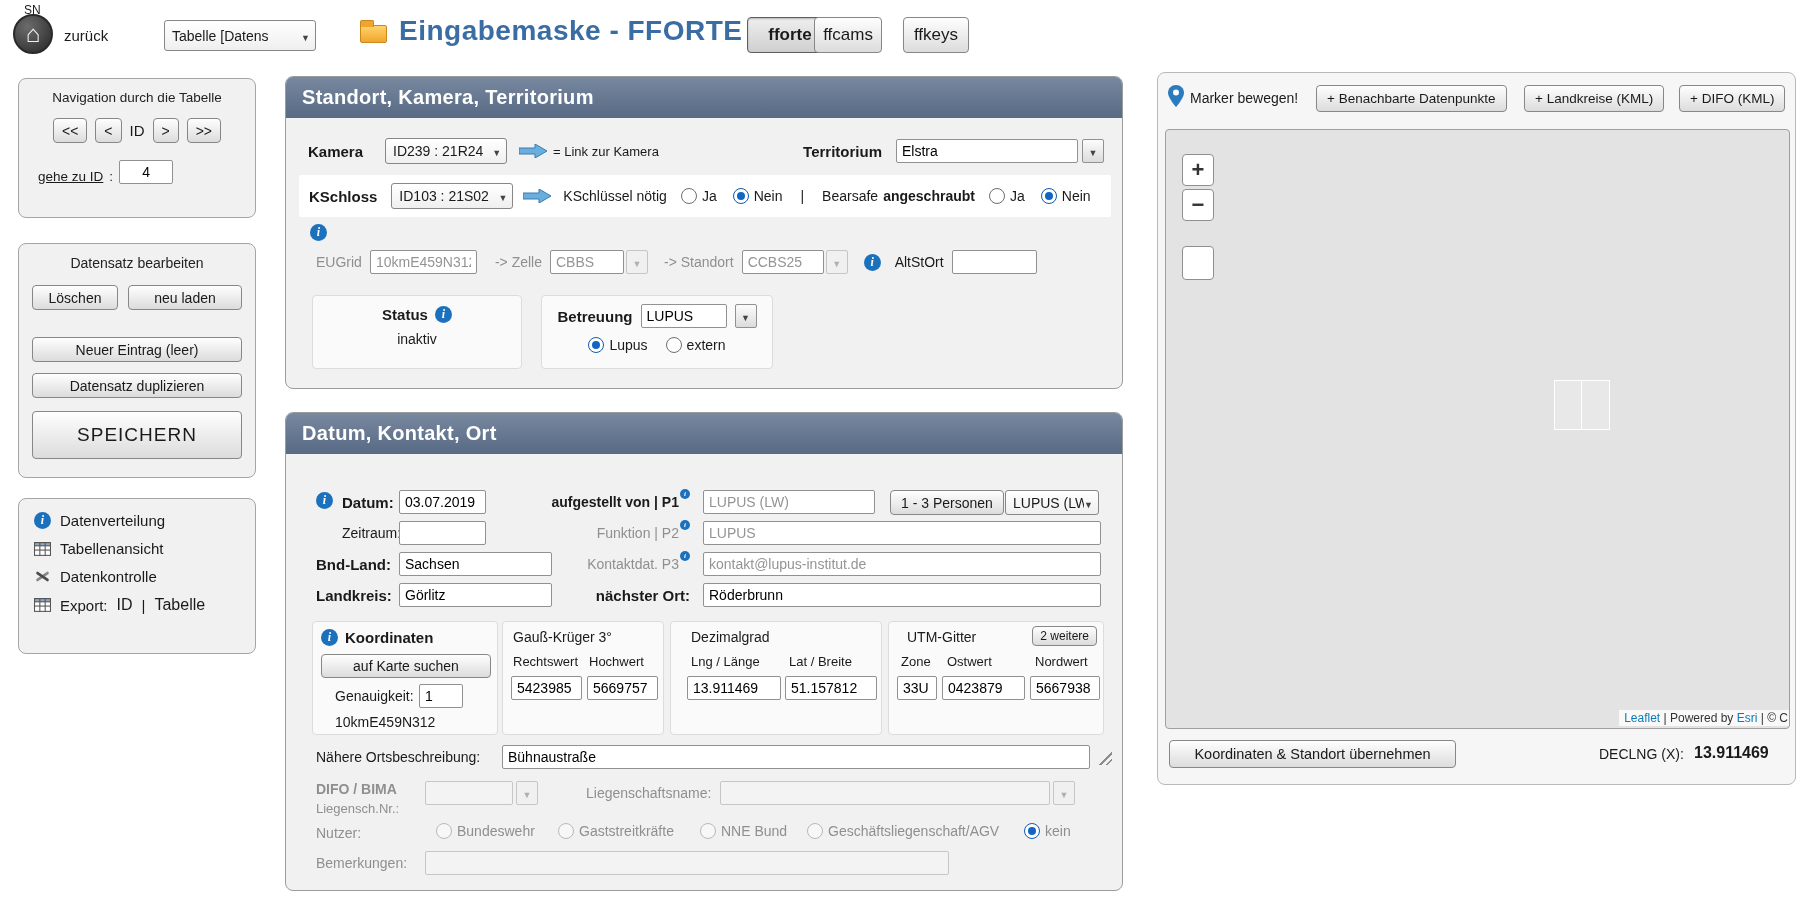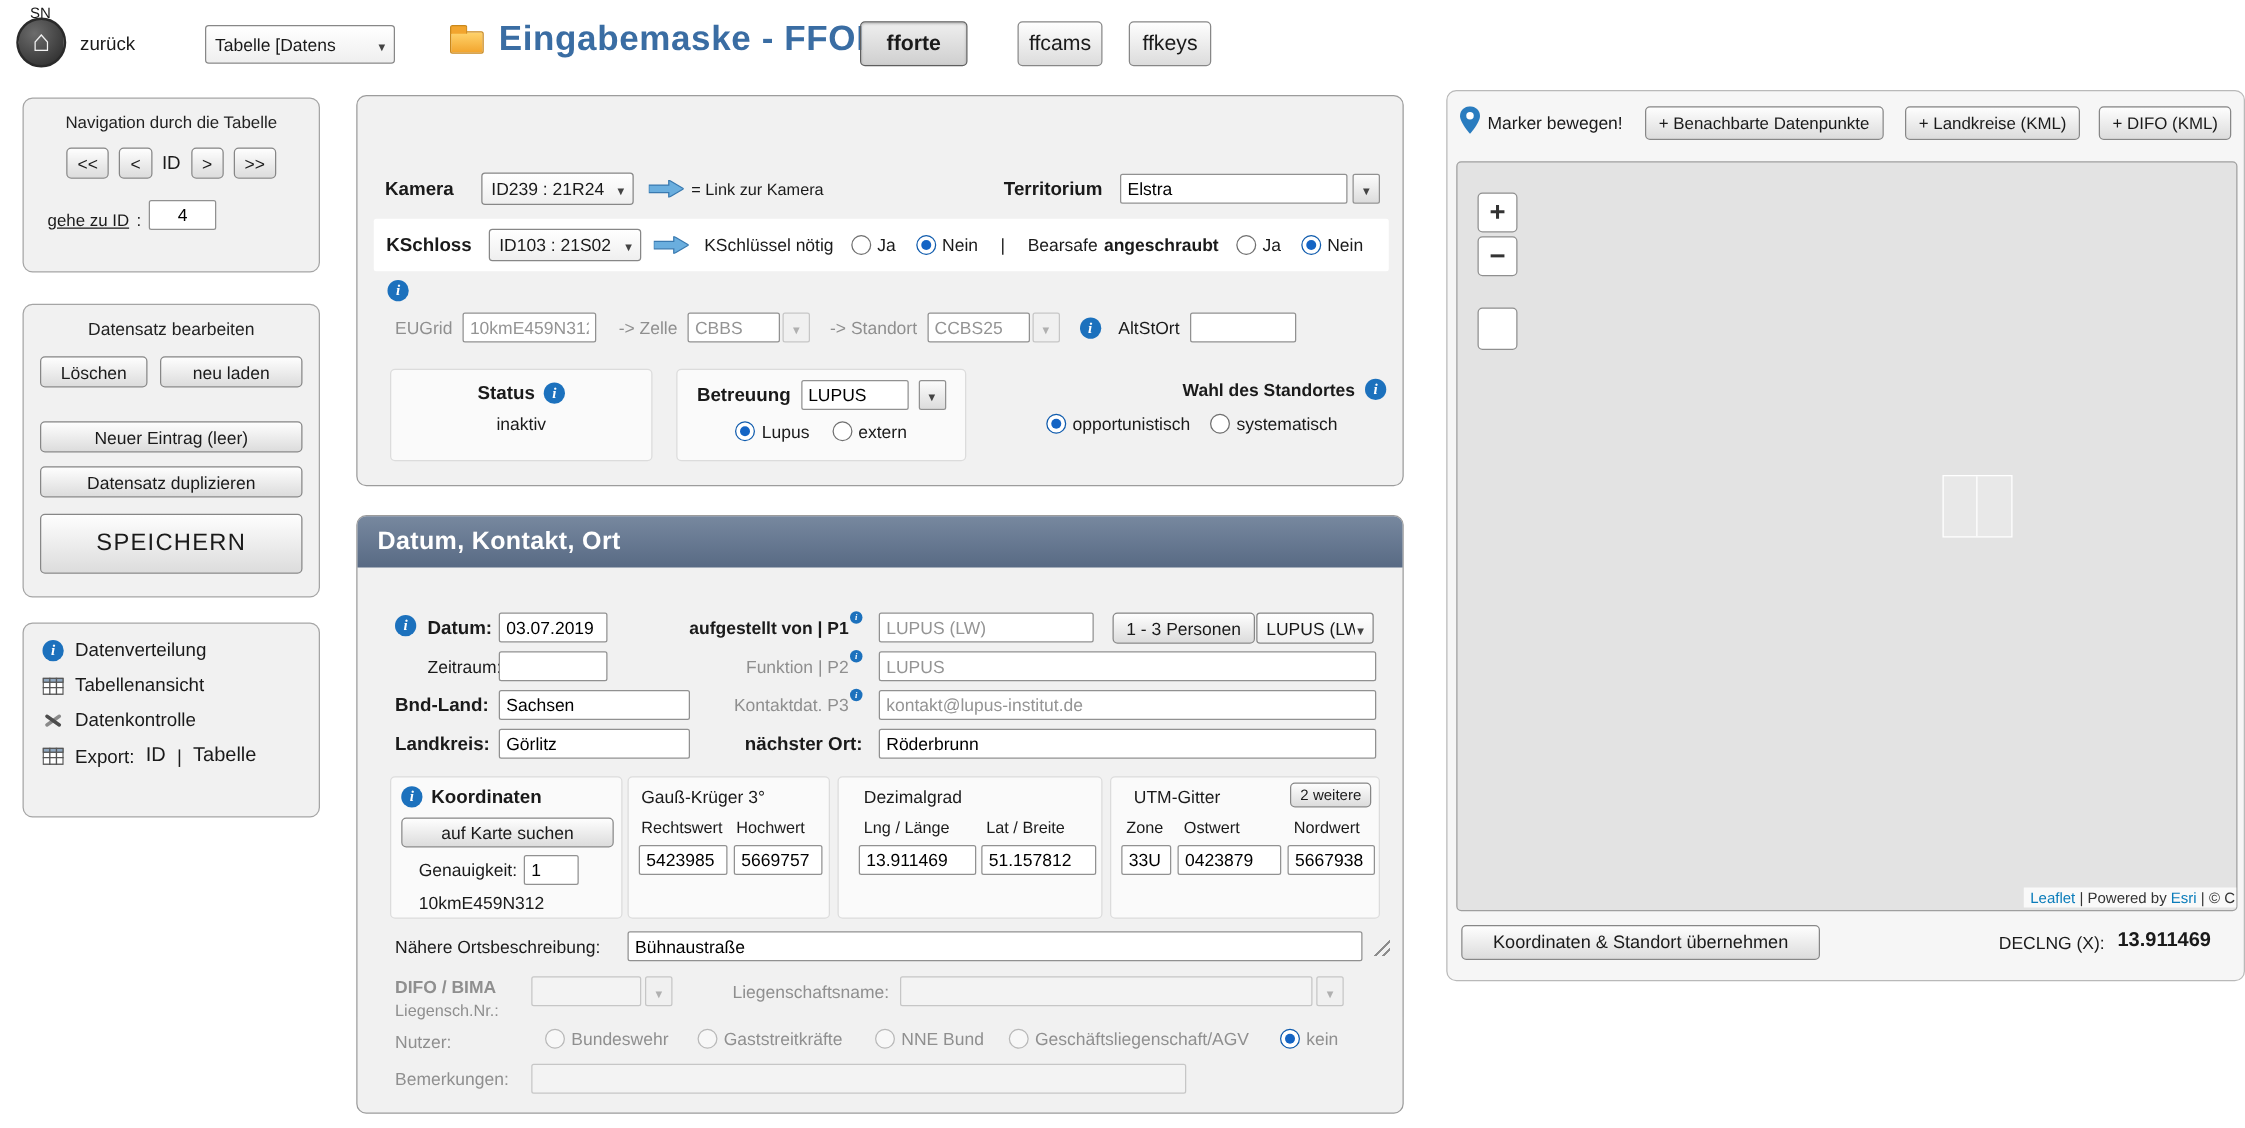--- a/index.html
+++ b/index.html
@@ -79,21 +79,21 @@
   <button class="home">
       <span class="house"></span>
     </button>
   <span class="abs" style="left:64px;top:27px;font-size:15px">zurück</span>
   <div class="combo abs" style="left:164px;top:20px;width:152px;height:31px">
     <span>Tabelle [Datens</span>
     <span class="caret"></span>
   </div>
   <div class="folder"></div>
   <h1 class="page-title">Eingabemaske - FFORTE</h1>
-  <button class="btn tab active" style="left:688px;width:86px">fforte</button>
+  <button class="btn tab active" style="left:747px;width:86px">fforte</button>
   <button class="btn tab" style="left:814px;width:68px">ffcams</button>
   <button class="btn tab" style="left:903px;width:66px">ffkeys</button>
 </div>
 
 <div class="sbox" style="top:78px;height:140px">
   <div class="ttl">Navigation durch die Tabelle</div>
   <div style="display:flex;align-items:center;justify-content:center;gap:8px;margin-top:13px">
     <button class="btn" style="height:25px;padding:0 8px">&lt;&lt;</button>
     <button class="btn" style="height:25px;padding:0 8px">&lt;</button>
     <span class="lbl15">ID</span>
@@ -149,20 +149,23 @@
         <line x1="0" y1="7.5" x2="16" y2="7.5" stroke="#555"></line>
       </svg>
     <span>Export:</span>
     <span style="font-size:16px">ID</span>
     <span>|</span>
     <span style="font-size:16px">Tabelle</span>
   </div>
 </div>
 
 <section id="panel1" class="panel">
+  <div class="panel-hd">
+    <span>Standort, Kamera, Territorium</span>
+  </div>
 
   <div class="row" style="left:22px;top:60px;width:796px;height:28px">
     <span class="lbl15 b">Kamera</span>
     <div class="combo" style="margin-left:22px;width:122px">
       <span>ID239 : 21R24</span>
       <span class="caret"></span>
     </div>
     <svg style="margin-left:12px" width="28" height="14" viewBox="0 0 28 14">
         <polygon points="0,4 16,4 16,0 28,7 16,14 16,10 0,10" fill="#6aaede" stroke="#3a7ab0" stroke-width="1"></polygon>
       </svg>
@@ -246,36 +249,20 @@
         <span class="radio on"></span>
         <span class="lbl">Lupus</span>
       </span>
       <span class="rgroup">
         <span class="radio"></span>
         <span class="lbl">extern</span>
       </span>
     </div>
   </div>
 
-  <div class="abs" style="left:545px;top:218px;width:292px;height:74px">
-    <div style="display:flex;align-items:center;justify-content:flex-end;gap:8px;margin-top:8px;padding-right:14px">
-      <span class="lbl b">Wahl des Standortes</span>
-      <span class="info"></span>
-    </div>
-    <div style="display:flex;align-items:center;gap:16px;margin-top:11px;padding-left:6px">
-      <span class="rgroup">
-        <span class="radio on"></span>
-        <span class="lbl">opportunistisch</span>
-      </span>
-      <span class="rgroup">
-        <span class="radio"></span>
-        <span class="lbl">systematisch</span>
-      </span>
-    </div>
-  </div>
 </section>
 
 <section id="panel2" class="panel">
   <div class="panel-hd">
     <span>Datum, Kontakt, Ort</span>
   </div>
 
   <span class="info abs" style="left:30px;top:79px"></span>
   <span class="abs lbl15 b" style="left:56px;top:81px">Datum:</span>
   <input class="inp abs" style="left: 113px; top: 77px; width: 87px;" value="03.07.2019">

